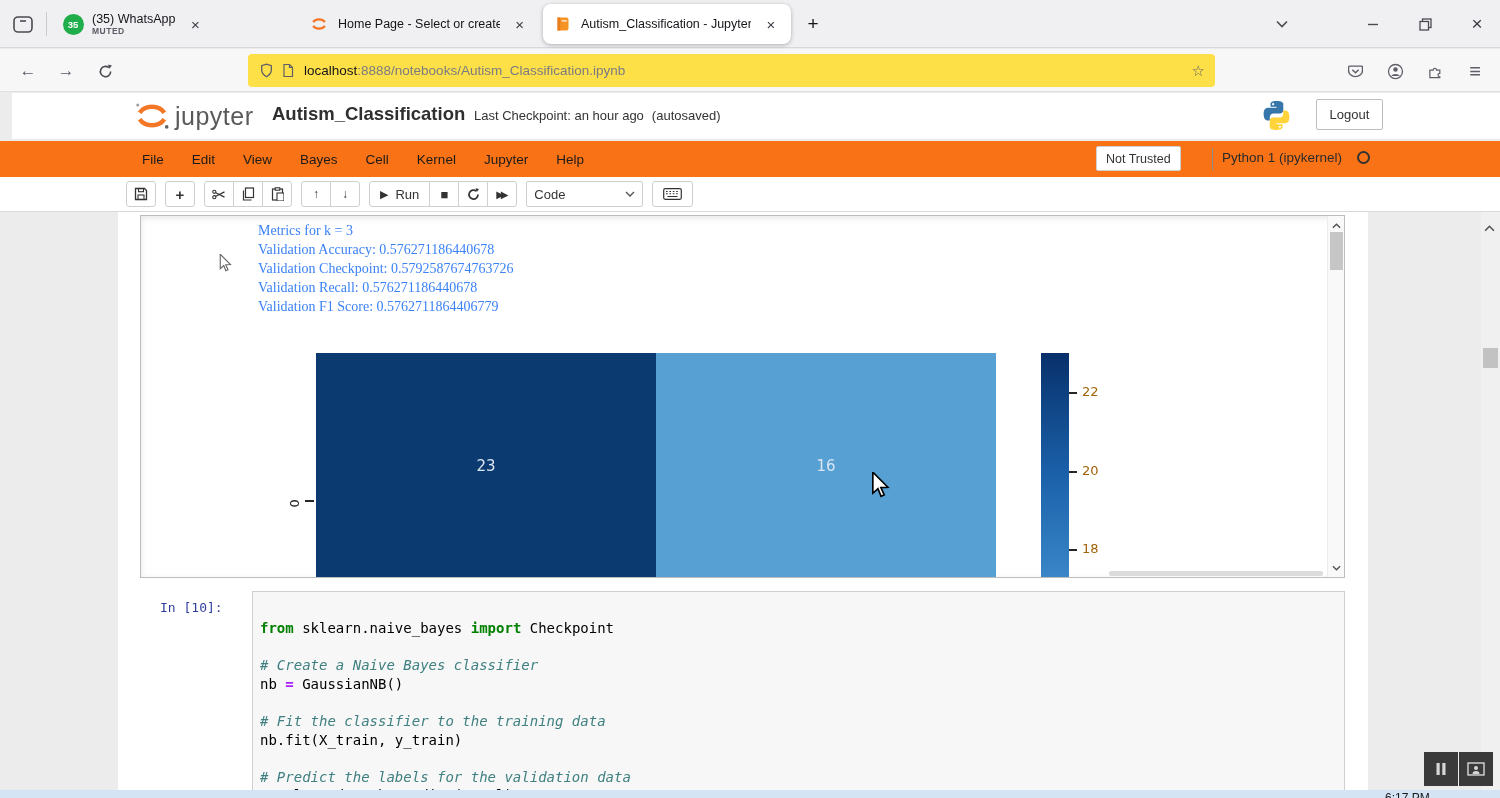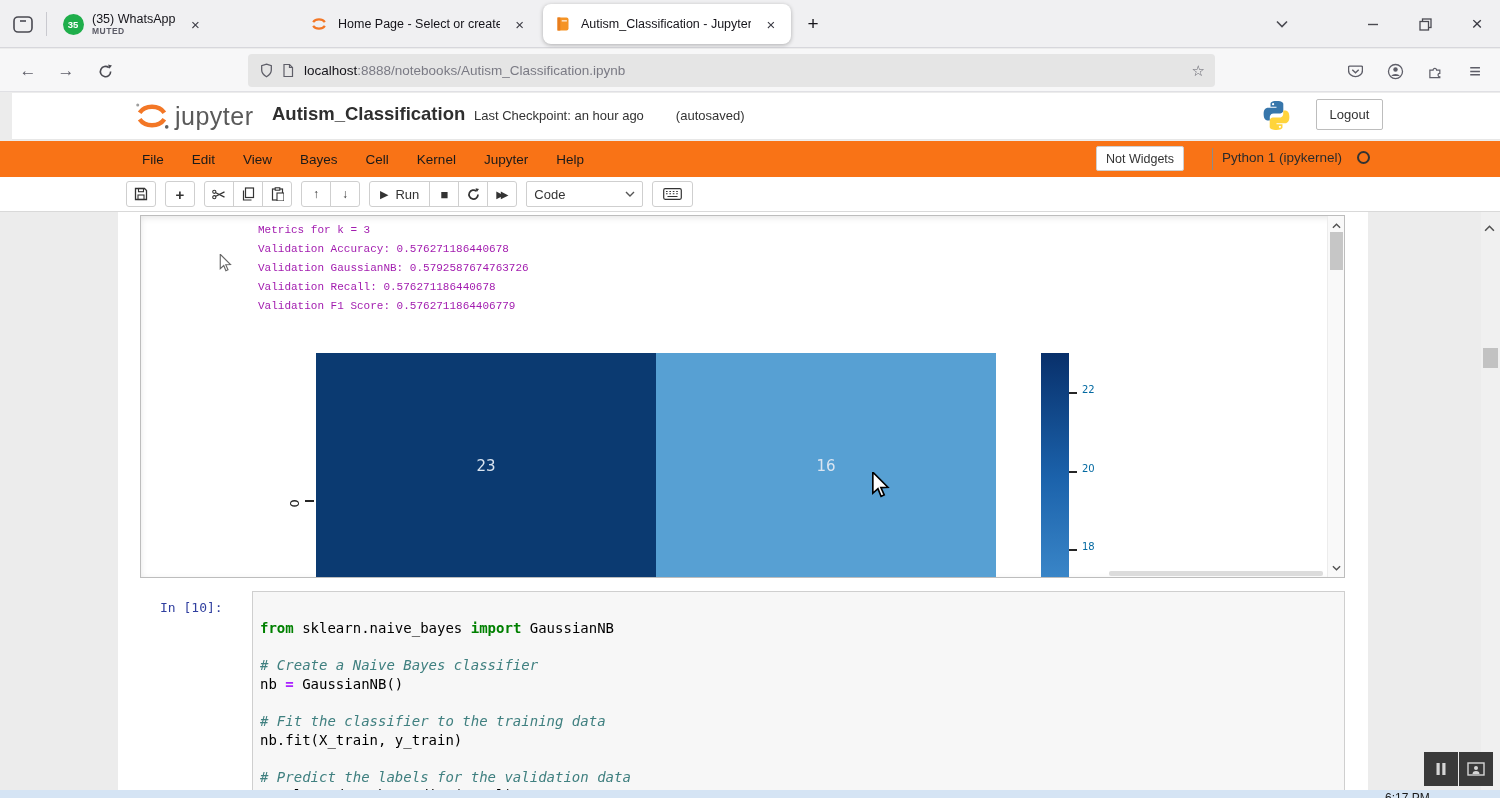--- a/index.html
+++ b/index.html
@@ -28,34 +28,34 @@
             color:#15141a; display:flex; align-items:center; justify-content:center; border-radius:4px; }
   .winctl { position:absolute; top:0; height:48px; width:46px; display:flex;
             align-items:center; justify-content:center; color:#3b3b44; }
 
   
   .navbar { position:absolute; left:0; top:49px; width:1500px; height:43px;
             background:#f7f7f8; border-bottom:1px solid #e0e0e4; }
   .nav-ic { position:absolute; top:9px; width:26px; height:26px; display:flex;
             align-items:center; justify-content:center; font-size:17px; color:#5e5e68; border-radius:4px; }
   .urlbox { position:absolute; left:248px; top:5px; width:967px; height:33px;
-            background:#e5e5e5; border-radius:4px; display:flex; align-items:center; }
+            background:#fde047; border-radius:4px; display:flex; align-items:center; }
   .url-ic { margin-left:12px; display:flex; align-items:center; }
   .urltext { margin-left:10px; font-size:13.5px; color:#7a7a84; white-space:nowrap; }
   .urltext b { color:#15141a; font-weight:normal; }
   .url-star { margin-left:auto; margin-right:10px; font-size:15px; color:#5e5e68; }
 
   
   .jheader { position:absolute; left:12px; top:93px; width:1500px; height:47px;
              background:#ffffff; border-bottom:1px solid #e7e7e7; }
   .jlogo { position:absolute; left:121px; top:6px; display:flex; align-items:center; }
   .jlogo-word { font-size:25px; color:#5a5a5a; margin-left:4px; letter-spacing:0.5px; }
   .nbtitle { position:absolute; left:260px; top:10px; font-size:18.5px; font-weight:bold; color:#2f2f2f; }
   .checkpoint { position:absolute; left:462px; top:15px; font-size:13px; color:#333; }
-  .autosaved { margin-left:32px; }
+  .autosaved { margin-left:8px; }
   .pylogo { position:absolute; left:1248px; top:6px; }
   .logout { position:absolute; left:1304px; top:6px; width:67px; height:31px;
             background:#fff; border:1px solid #bdbdbd; border-radius:2px;
             font-size:13px; color:#333; display:flex; align-items:center; justify-content:center; }
 
   
   .menubar { position:absolute; left:0; top:141px; width:1500px; height:36px; background:#f97316; }
   .menu-items { position:absolute; left:128px; top:0; height:36px; display:flex; align-items:center; }
   .menu-item { font-size:13.5px; color:#1a1a1a; padding:6px 14px; }
   .not-trusted { position:absolute; left:1096px; top:5px; height:25px; padding:0 9px;
@@ -84,31 +84,31 @@
   .kbd-btn { width:41px; }
 
   
   .content-bg { position:absolute; left:0; top:212px; width:1500px; height:586px; background:#ececec; }
   .nb-container { position:absolute; left:118px; top:212px; width:1250px; height:586px; background:#fff; }
 
   .output-box { position:absolute; left:140px; top:215px; width:1205px; height:363px;
                 background:#fff; border:1px solid #bdbdbd; overflow:hidden;
                 box-shadow:inset 0 2px 6px rgba(0,0,0,0.10); }
   .out-lines { position:absolute; left:117px; top:5px; }
-  .out-line { font-family:Liberation Mono, monospace; font-size:11px; line-height:19px; color:#a21caf; white-space:pre; }
+  .out-line { font-family:Liberation Serif, serif; font-size:14px; line-height:19px; color:#3b82f6; white-space:pre; }
 
   .hm-cell { position:absolute; top:137px; width:340px; height:226px;
              display:flex; align-items:center; justify-content:center; }
   .hm-cell-val { color:#dbe5f1; font-size:15px; font-family:"DejaVu Sans", sans-serif; }
   .hm-ytick { position:absolute; left:146px; top:277px; width:14px; font-size:13px; color:#262626;
               font-family:"DejaVu Sans", sans-serif; transform:rotate(-90deg); }
   .hm-ytickmark { position:absolute; left:164px; top:284px; width:9px; height:2px; background:#262626; }
   .colorbar { position:absolute; left:900px; top:137px; width:28px; height:226px; }
   .cb-tickmark { position:absolute; left:928px; width:8px; height:2px; background:#262626; }
-  .cb-label { position:absolute; left:941px; font-size:10px; color:#0369a1; font-family:"DejaVu Sans", sans-serif; }
+  .cb-label { position:absolute; left:941px; font-size:13px; color:#a16207; font-family:"DejaVu Sans", sans-serif; }
   .hscroll-thumb { position:absolute; left:968px; top:355px; width:214px; height:5px;
                    background:#dcdcdc; border-radius:2px; }
 
   .inner-vscroll { position:absolute; right:0; top:0; width:17px; height:100%;
                    background:#f9f9f9; border-left:1px solid #ececec; }
   .inner-vthumb { position:absolute; left:2px; top:16px; width:13px; height:38px; background:#c6c6c6; }
   .scroll-arrow { position:absolute; left:2px; width:13px; height:13px; display:flex;
                   align-items:center; justify-content:center; }
 
   .code-prompt { position:absolute; left:160px; top:600px; width:86px; text-align:left;
@@ -277,21 +277,21 @@
     <div class="menu-items">
       <span class="menu-item">File</span>
       <span class="menu-item">Edit</span>
       <span class="menu-item">View</span>
       <span class="menu-item">Bayes</span>
       <span class="menu-item">Cell</span>
       <span class="menu-item">Kernel</span>
       <span class="menu-item">Jupyter</span>
       <span class="menu-item">Help</span>
     </div>
-    <div class="not-trusted">Not Widgets</div>
+    <div class="not-trusted">Not Trusted</div>
     <div class="kernel-sep"></div>
     <div class="kernel-name">Python 1 (ipykernel)</div>
     <div class="kernel-ind"></div>
   </div>
 
   <div class="toolbar">
     <div class="tb-wrap">
       <div class="tb-group">
         <div class="tb-btn">
           <svg width="14" height="14" viewBox="0 0 14 14">
@@ -365,21 +365,21 @@
     </div>
   </div>
 
   <div class="content-bg"></div>
   <div class="nb-container"></div>
 
   <div class="output-box">
     <div class="out-lines" id="output-lines">
         <div class="out-line">Metrics for k = 3</div>
         <div class="out-line">Validation Accuracy: 0.576271186440678</div>
-        <div class="out-line">Validation GaussianNB: 0.5792587674763726</div>
+        <div class="out-line">Validation Checkpoint: 0.5792587674763726</div>
         <div class="out-line">Validation Recall: 0.576271186440678</div>
         <div class="out-line">Validation F1 Score: 0.5762711864406779</div>
       </div>
 
     <div class="hm-ytick">0</div>
     <div class="hm-ytickmark"></div>
     <div class="hm-cell" style="left: 175px; background: rgb(11, 58, 113);">
       <span class="hm-cell-val">23</span>
     </div>
     <div class="hm-cell" style="left: 515px; background: rgb(87, 160, 211);">
@@ -405,21 +405,21 @@
         <svg width="9" height="6" viewBox="0 0 10 6">
             <polyline points="1,1 5,5 9,1" fill="none" stroke="#505050" stroke-width="1.5"></polyline>
           </svg>
       </div>
     </div>
   </div>
 
   <div class="code-prompt">In [10]:</div>
   <div class="code-box">
     <div class="code-lines" id="code-lines">
-        <div class="code-line"><span class="tok-kw">from </span><span class="tok-plain">sklearn.naive_bayes </span><span class="tok-kw">import </span><span class="tok-plain">GaussianNB</span></div>
+        <div class="code-line"><span class="tok-kw">from </span><span class="tok-plain">sklearn.naive_bayes </span><span class="tok-kw">import </span><span class="tok-plain">Checkpoint</span></div>
         <div class="code-line">&nbsp;</div>
         <div class="code-line"><span class="tok-comment"># Create a Naive Bayes classifier</span></div>
         <div class="code-line"><span class="tok-plain">nb </span><span class="tok-op">= </span><span class="tok-plain">GaussianNB()</span></div>
         <div class="code-line">&nbsp;</div>
         <div class="code-line"><span class="tok-comment"># Fit the classifier to the training data</span></div>
         <div class="code-line"><span class="tok-plain">nb.fit(X_train, y_train)</span></div>
         <div class="code-line">&nbsp;</div>
         <div class="code-line"><span class="tok-comment"># Predict the labels for the validation data</span></div>
         <div class="code-line"><span class="tok-plain">y_val_pred </span><span class="tok-op">= </span><span class="tok-plain">nb.predict(X_val)</span></div>
       </div>

